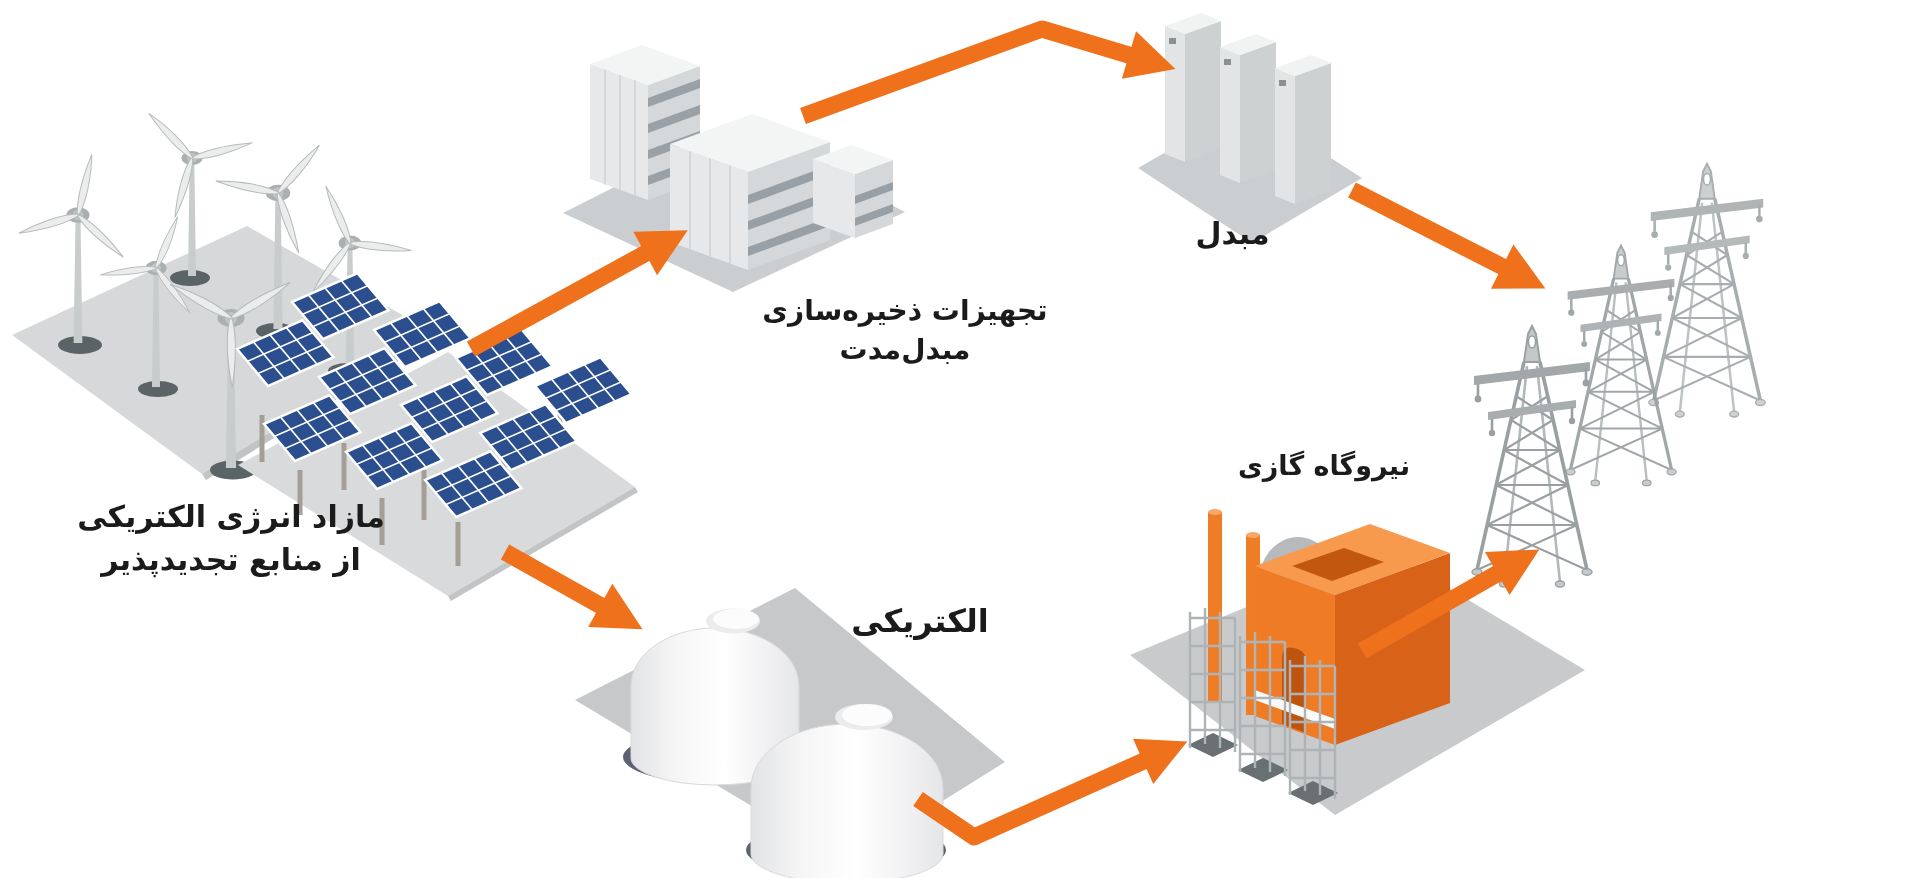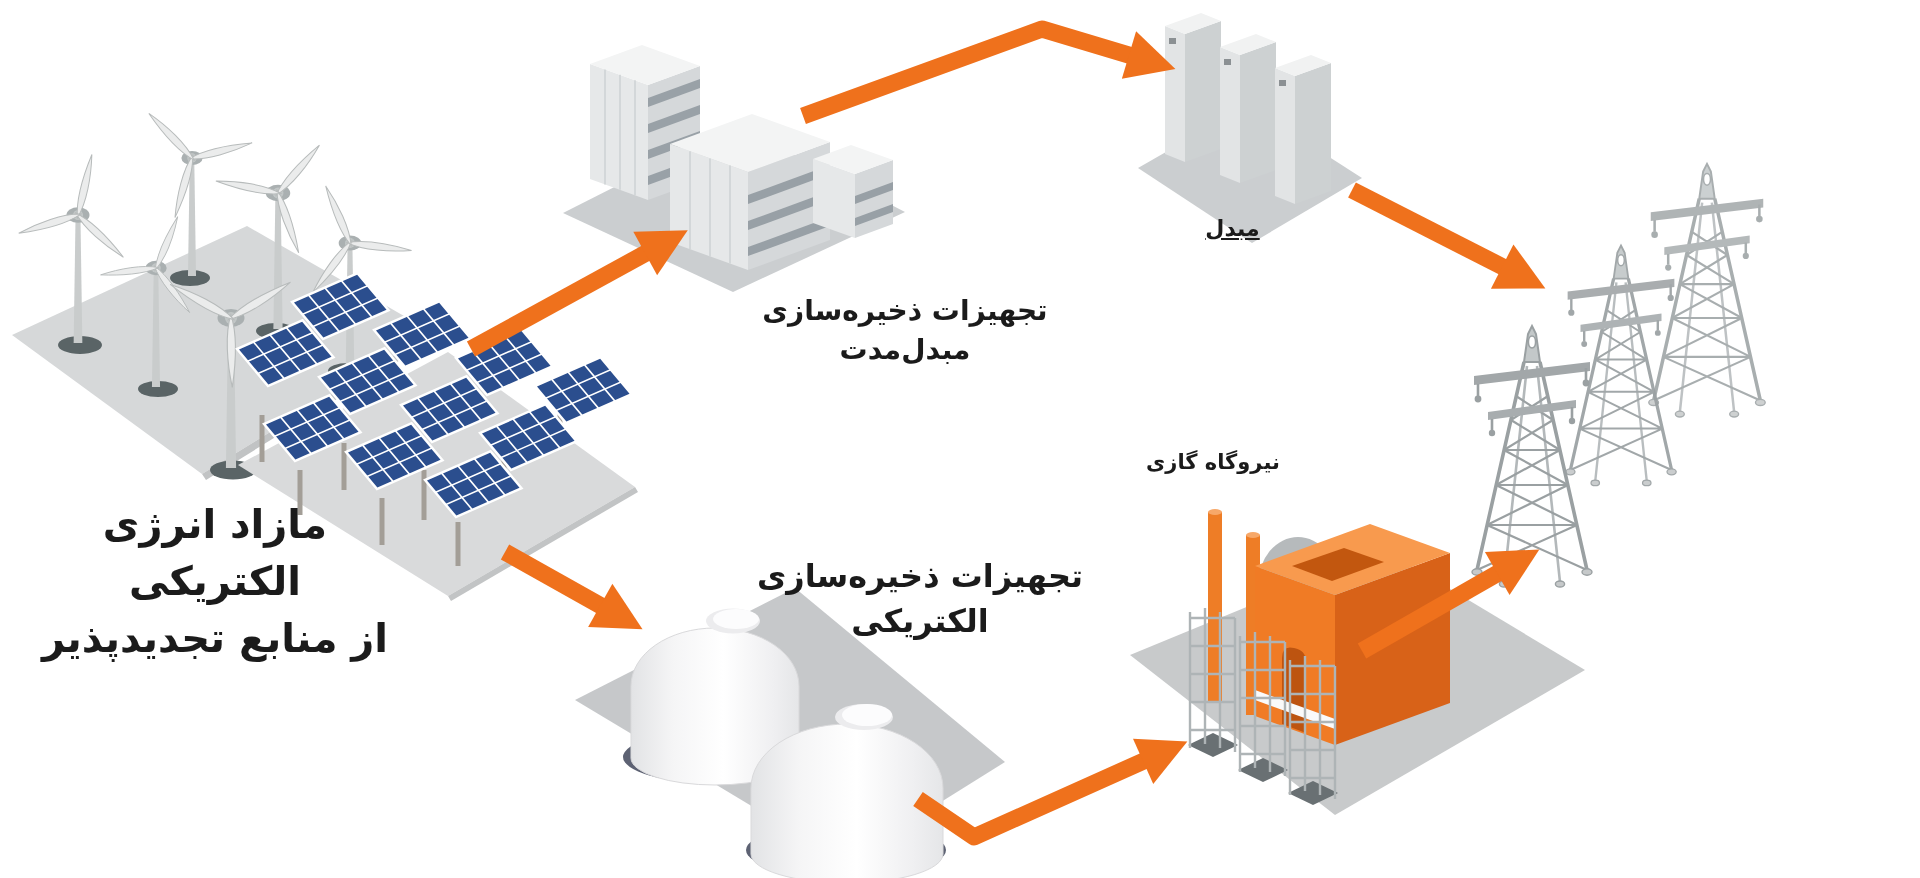--- a/index.html
+++ b/index.html
@@ -1,25 +1,25 @@
 <!DOCTYPE html>
 <html lang="fa"><head>
 <meta charset="utf-8">
 <style>
   html,body{margin:0;padding:0;background:#ffffff;}
   .stage{position:relative;width:1920px;height:878px;background:#ffffff;overflow:hidden;
          font-family:"DejaVu Sans", sans-serif;}
   .stage svg{position:absolute;left:0;top:0;}
   .lbl{position:absolute;direction:rtl;text-align:center;font-weight:bold;color:#1b1b1b;
        font-family:"DejaVu Sans", sans-serif;}
-  .lbl-source{left:15px;top:496px;width:400px;font-size:40px;line-height:1.42;}
+  .lbl-source{left:31px;top:496px;width:400px;font-size:30px;line-height:1.42;}
   .lbl-short{left:720px;top:292px;width:370px;font-size:28px;line-height:1.38;}
-  .lbl-conv{left:1140px;top:216px;width:185px;font-size:22px;text-decoration:underline;}
+  .lbl-conv{left:1140px;top:216px;width:185px;font-size:30px;}
   .lbl-long{left:710px;top:554px;width:420px;font-size:32px;line-height:1.42;}
-  .lbl-gas{left:1088px;top:450px;width:250px;font-size:21px;}
+  .lbl-gas{left:1199px;top:450px;width:250px;font-size:27px;}
 </style>
 </head>
 <body>
 
 <div class="stage">
 
 <svg width="1920" height="878" viewBox="0 0 1920 878" xmlns="http://www.w3.org/2000/svg">
   <defs>
 
     <marker id="ah" viewBox="0 0 10 10" refX="1" refY="5" markerWidth="3.1" markerHeight="3.1" orient="auto">
@@ -234,21 +234,21 @@
   <div class="lbl lbl-short" dir="rtl">
     <span>تجهیزات ذخیره‌سازی</span><br>
     <span>مبدل‌مدت</span>
   </div>
 
   <div class="lbl lbl-conv" dir="rtl">
     <span>مبدل</span>
   </div>
 
   <div class="lbl lbl-long" dir="rtl">
-    <span>تجهیزات ذخیره‌سازی</span><br>
+    <br>
     <span>الکتریکی</span>
   </div>
 
   <div class="lbl lbl-gas" dir="rtl">
     <span>نیروگاه گازی</span>
   </div>
 
 </div>
 
 </body></html>

